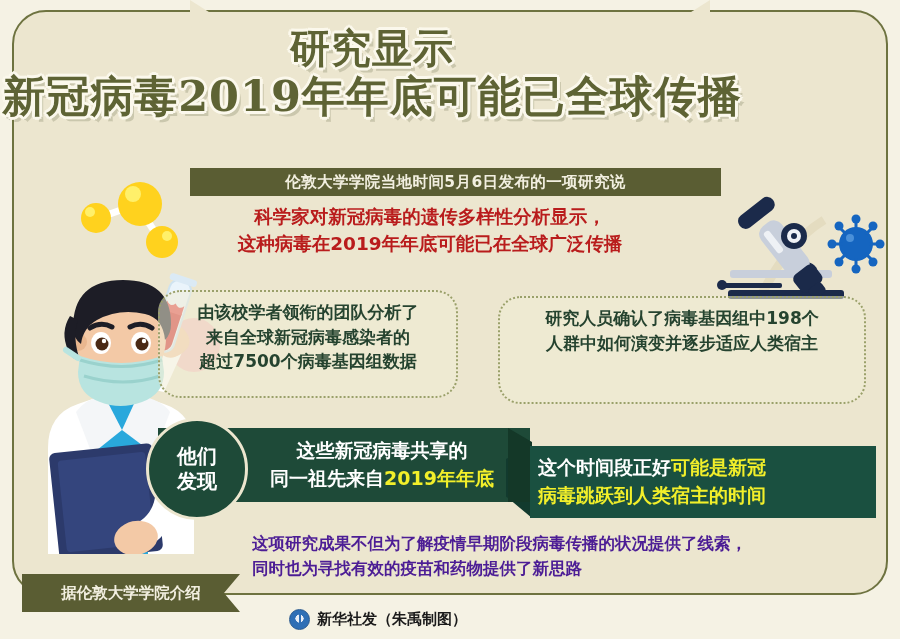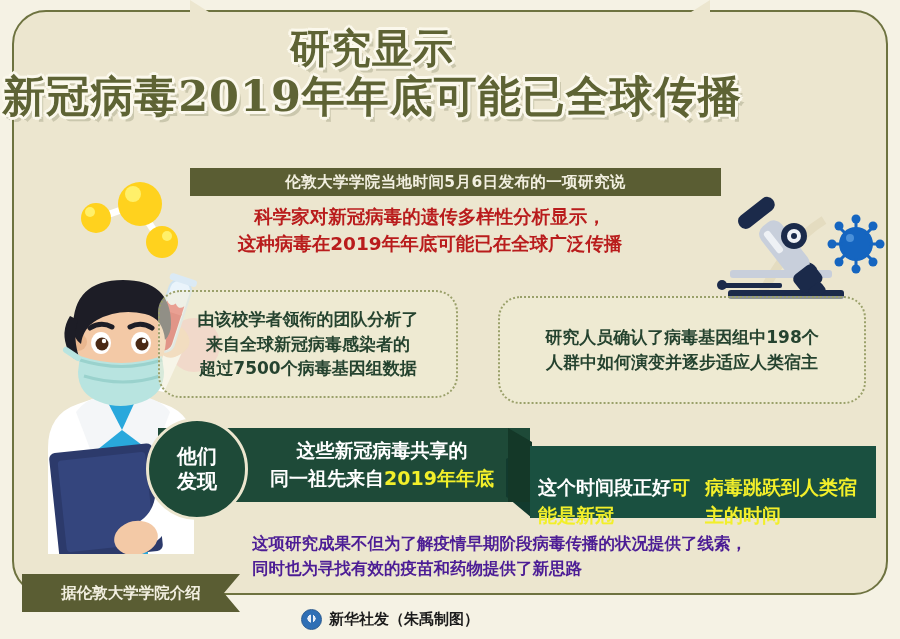--- a/index.html
+++ b/index.html
@@ -58,21 +58,21 @@
     position:absolute;left:150px;top:204px;width:560px;
     text-align:center;color:#b91c1c;
     font-size:18.5px;line-height:1.45;font-weight:bold;z-index:12;
   }
 
   
   .dotbox{
     position:absolute;
     border:2px dotted #9aa06a;border-radius:22px;
     background:rgba(240,236,214,.55);
-    display:flex;align-items:center;justify-content:center;
+    display:flex;justify-content:center;
     text-align:center;
     color:#25432f;font-size:17px;line-height:1.45;font-weight:bold;
     box-sizing:border-box;padding:8px 14px;
     z-index:11;
   }
   .dotbox-left{left:158px;top:290px;width:300px;height:108px;}
   .dotbox-right{left:498px;top:296px;width:368px;height:108px;}
 
   
   .band1{
@@ -107,42 +107,42 @@
     position:absolute;left:530px;top:446px;width:346px;height:72px;
     background:#1a5040;z-index:12;
   }
   .band2-notch{
     position:absolute;left:506px;top:446px;width:26px;height:72px;
     background:#123a2e;z-index:11;
     clip-path:polygon(100% 0,100% 100%,0 70%,0 18%);
   }
   .band2-text{
     position:absolute;left:538px;top:450px;width:334px;height:64px;
-    display:flex;align-items:flex-start;justify-content:center;
-    font-size:19px;line-height:1.45;font-weight:bold;z-index:14;color:#ffffff;margin-top:24px;
+    display:flex;flex-direction:column;align-items:flex-start;justify-content:center;
+    font-size:19px;line-height:1.45;font-weight:bold;z-index:14;color:#ffffff;
   }
 
   
   .tag{
     position:absolute;left:22px;top:534px;width:218px;height:38px;
     background:#5a5d33;z-index:13;
     display:flex;align-items:center;justify-content:center;
     clip-path:polygon(0 0,100% 0,calc(100% - 16px) 50%,100% 100%,0 100%);
     margin-top:40px;
   }
   .tag-label{color:#f2efe0;font-size:15.5px;font-weight:bold;white-space:nowrap;}
   .bottom-text{
     position:absolute;left:252px;top:532px;width:612px;
     color:#4c1d95;font-size:16.5px;line-height:1.5;font-weight:bold;z-index:12;
   }
 
   
   .footer{
     position:absolute;left:0;top:604px;width:756px;height:30px;
-    display:flex;align-items:center;justify-content:center;gap:7px;z-index:20;margin-left:12px;
+    display:flex;align-items:center;justify-content:center;gap:7px;z-index:20;
   }
   .xh-logo{
     width:19px;height:19px;border-radius:50%;
     background:radial-gradient(circle at 50% 45%,#e9eef6 0 28%,#2f6fb5 30% 100%);
     border:1px solid #27588f;position:relative;flex:0 0 auto;
   }
   .xh-logo::after{
     content:"";position:absolute;left:50%;top:22%;width:2px;height:56%;
     background:#2f6fb5;transform:translateX(-50%);
   }

